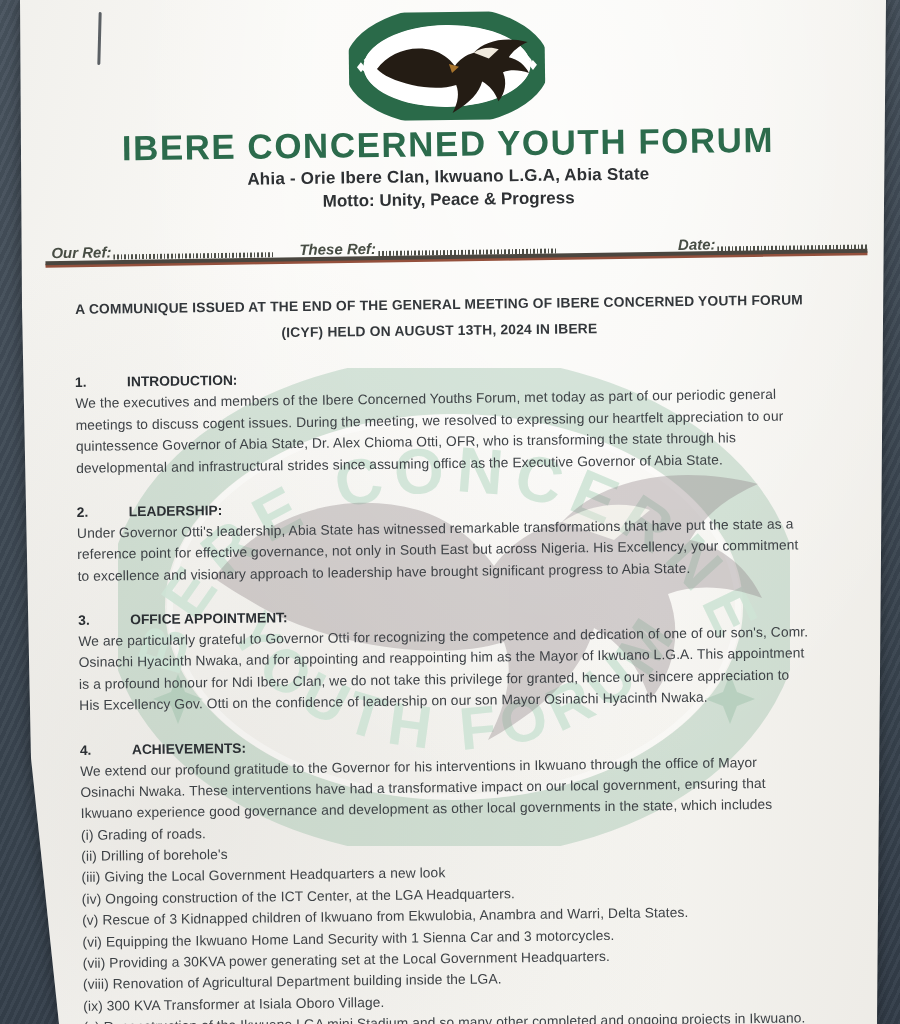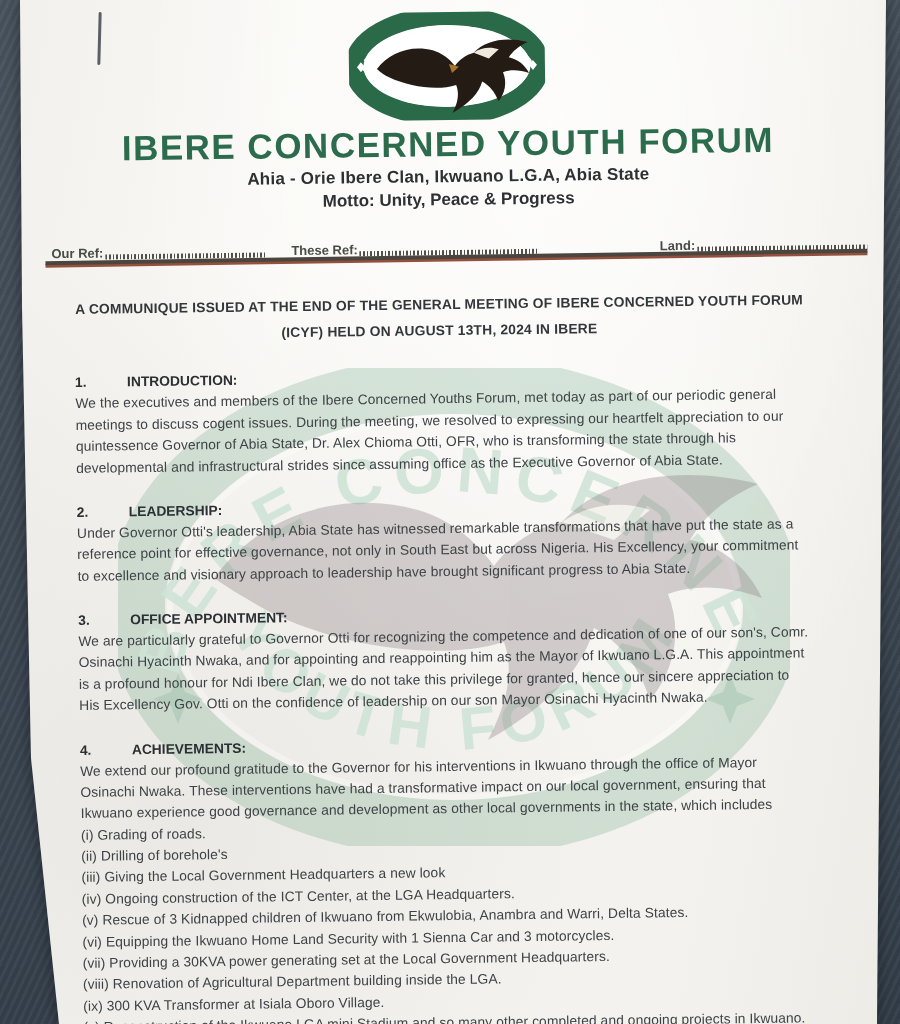--- a/index.html
+++ b/index.html
@@ -29,21 +29,21 @@
   .title{
     text-align:center;font-weight:bold;font-size:35px;letter-spacing:1.5px;
     color:#2c6b4c;margin:2px 0 3px 0;
   }
   .address{ text-align:center;font-weight:bold;font-size:17px;color:#2e3134;letter-spacing:0.2px;}
   .motto{ text-align:center;font-weight:bold;font-size:17px;color:#2e3134;margin-top:3px;}
 
   
   .refline{position:relative;margin:26px 30px 0 52px;height:26px;}
   .refrow{display:flex;align-items:flex-end;height:20px;}
-  .reflabel{font-weight:bold;font-size:13px;color:#474d44;white-space:nowrap;}
+  .reflabel{font-style:italic;font-weight:bold;font-size:15px;color:#474d44;white-space:nowrap;}
   .leader{height:5px;margin:0 2px 1px 2px;
     background:repeating-linear-gradient(90deg,#4e5049 0 1.6px,transparent 1.6px 3.6px);}
   .lead1{width:160px;} .lead2{width:178px;} .lead3{flex:1;}
   .spacer1{width:24px;} .spacer2{width:120px;}
   .refrule{position:absolute;left:-6px;right:2px;top:19px;height:4px;background:#4a463f;
     box-shadow:0 2.5px 0 #94503c;transform:rotate(-0.12deg);}
 
   
   .comm-heading{
     margin:30px 96px 0 74px;text-align:center;font-weight:bold;font-size:13.8px;
@@ -156,21 +156,21 @@
         <div class="motto">Motto: Unity, Peace &amp; Progress</div>
 
         <div class="refline">
           <div class="refrow">
             <span class="reflabel">Our Ref:</span>
             <span class="leader lead1"></span>
             <span class="spacer1"></span>
             <span class="reflabel">These Ref:</span>
             <span class="leader lead2"></span>
             <span class="spacer2"></span>
-            <span class="reflabel">Land:</span>
+            <span class="reflabel">Date:</span>
             <span class="leader lead3"></span>
           </div>
           <div class="refrule"></div>
         </div>
 
         <div class="comm-heading">
           <div>A COMMUNIQUE ISSUED AT THE END OF THE GENERAL MEETING OF IBERE CONCERNED YOUTH FORUM</div>
           <div>(ICYF) HELD ON AUGUST 13TH, 2024 IN IBERE</div>
         </div>
 

